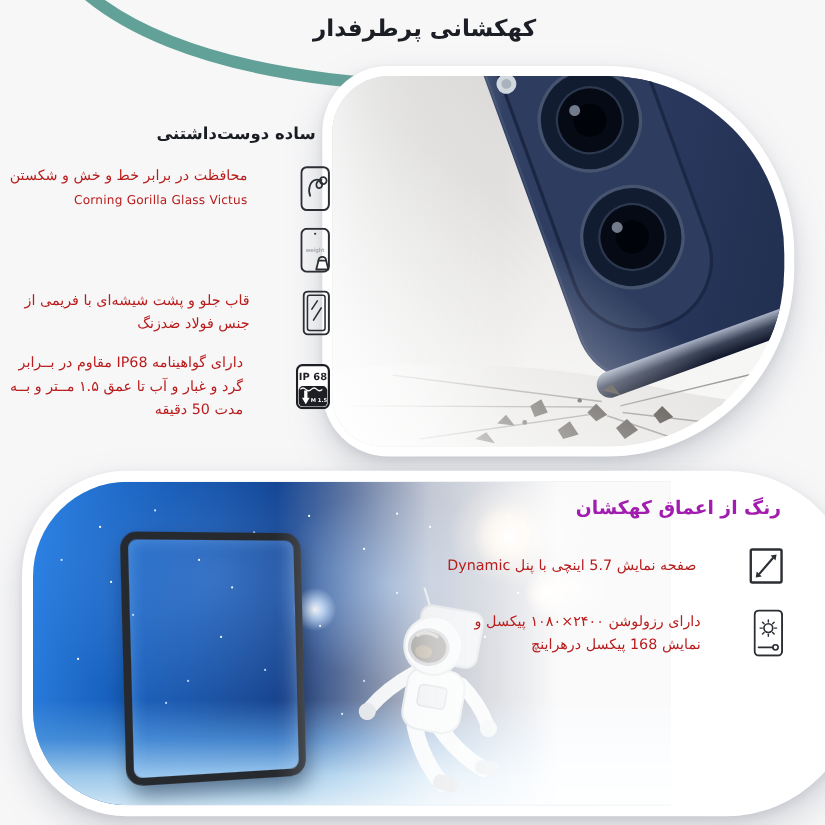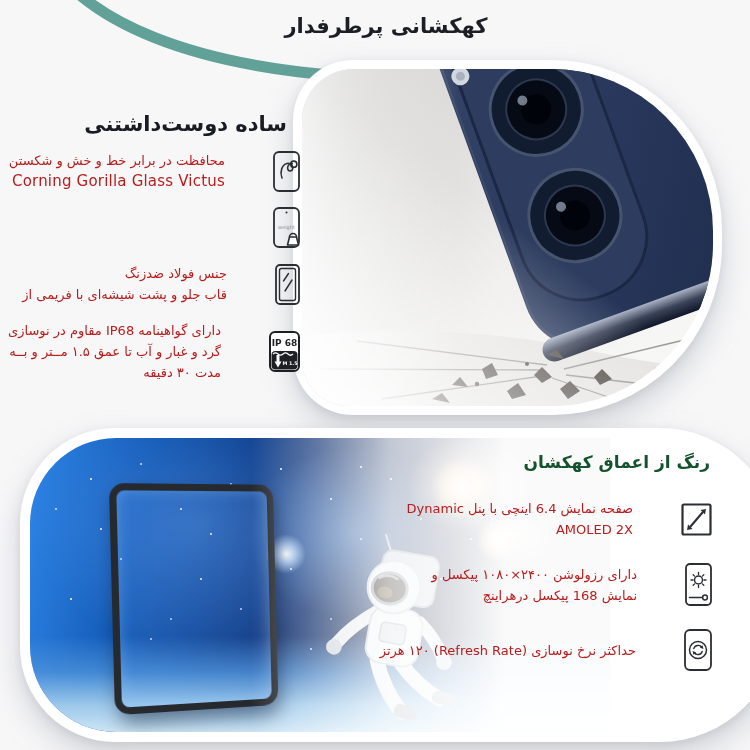--- a/index.html
+++ b/index.html
@@ -14,33 +14,33 @@
     font-size:21px;font-weight:700;color:#1b1e24;direction:rtl;padding-left:11px;}
 
   
   .top-card{position:absolute;left:293px;top:60px;width:429px;height:355px;z-index:2;
     background:#ffffff;border-radius:60px 170px 170px 60px;padding:9px;box-sizing:border-box;
     box-shadow:0 14px 30px rgba(148,152,162,.38),0 3px 8px rgba(160,165,175,.25);}
   .top-photo{width:411px;height:337px;border-radius:52px 162px 162px 46px;overflow:hidden;}
 
   
   .sec1-heading{position:absolute;top:112px;right:463px;z-index:3;direction:rtl;white-space:nowrap;
-    font-size:21px;font-weight:700;color:#191c22;}
+    font-size:15px;font-weight:700;color:#191c22;}
   .sec1-rows{position:absolute;top:150px;right:450px;width:250px;z-index:3;direction:rtl;}
   .sec2-heading{position:absolute;top:452px;right:40px;z-index:3;direction:rtl;white-space:nowrap;
-    font-size:17px;font-weight:700;color:#14532d;}
+    font-size:17px;font-weight:700;color:#a21caf;}
   .sec2-rows{position:absolute;top:498px;right:38px;width:340px;z-index:3;direction:rtl;}
 
   .feat-row{display:flex;align-items:center;gap:11px;}
   .sec1-rows .feat-row{margin-bottom:15px;}
   .sec2-rows .feat-row{margin-bottom:23px;}
   .feat-icon{flex:0 0 auto;display:flex;align-items:center;justify-content:center;padding-left:37px;}
   .feat-text{flex:1 1 auto;color:#b91c1c;font-size:13px;line-height:21px;}
   .feat-text div{white-space:nowrap;}
-  .feat-text .lg{font-size:15px;letter-spacing:.2px;}
+  .feat-text .lg{font-size:11px;letter-spacing:.2px;}
 
   
   .bottom-card{position:absolute;left:20px;top:428px;width:760px;height:314px;z-index:2;
     background:#ffffff;border-radius:95px 120px 120px 95px;padding:10px;box-sizing:border-box;
     box-shadow:0 14px 30px rgba(148,152,162,.38),0 3px 8px rgba(160,165,175,.25);}
   .galaxy{position:relative;width:580px;height:294px;border-radius:86px 0 0 86px;overflow:hidden;
     background:
       radial-gradient(90px 70px at 76% 16%, rgba(255,226,190,.95), rgba(255,226,190,0) 70%),
       radial-gradient(55px 45px at 84% 33%, rgba(255,205,165,.85), rgba(255,205,165,0) 70%),
       radial-gradient(150px 120px at 56% 32%, rgba(125,185,255,.50), rgba(125,185,255,0) 72%),
@@ -206,41 +206,41 @@
     <div class="feat-row">
       <span class="feat-icon">
         <svg width="25" height="41" viewBox="0 0 25 41" fill="none" stroke="#2b2e33" stroke-width="1.8" stroke-linecap="round">
           <rect x="1" y="1" width="23" height="39" rx="4"></rect>
           <rect x="4.5" y="4.5" width="16" height="32" rx="2" stroke-width="1.4"></rect>
           <line x1="8.5" y1="17" x2="13.5" y2="9.5" stroke-width="1.4"></line>
           <line x1="10" y1="27" x2="17" y2="16" stroke-width="1.4"></line>
         </svg>
       </span>
       <div class="feat-text">
+        <div>قاب جلو و پشت شیشه‌ای با فریمی از</div>
         <div>جنس فولاد ضدزنگ</div>
-        <div>قاب جلو و پشت شیشه‌ای با فریمی از</div>
       </div>
     </div>
 
     <div class="feat-row">
       <span class="feat-icon">
         <svg width="31" height="41" viewBox="0 0 31 41">
           <rect x="1" y="1" width="29" height="39" rx="5" fill="#ffffff" stroke="#1d1f24" stroke-width="2"></rect>
           <text x="15.5" y="14.5" font-size="9" font-weight="bold" text-anchor="middle" fill="#1d1f24">IP 68</text>
           <rect x="2.5" y="20" width="26" height="18.5" rx="4" fill="#1d1f24"></rect>
           <path d="M4,23 q2.5,-2.5 5,0 t5,0 t5,0 t5,0" stroke="#ffffff" stroke-width="1.2" fill="none"></path>
           <line x1="9" y1="24" x2="9" y2="32" stroke="#ffffff" stroke-width="3"></line>
           <polygon points="5.5,30.5 12.5,30.5 9,36.5" fill="#ffffff"></polygon>
           <text x="21" y="34" font-size="4.8" font-weight="bold" text-anchor="middle" fill="#ffffff">1.5 M</text>
         </svg>
       </span>
       <div class="feat-text">
-        <div>دارای گواهینامه IP68 مقاوم در نوسازی</div>
+        <div>دارای گواهینامه IP68 مقاوم در بــرابر</div>
         <div>گرد و غبار و آب تا عمق ۱.۵ مــتر و بــه</div>
-        <div>مدت ۳۰ دقیقه</div>
+        <div>مدت 50 دقیقه</div>
       </div>
     </div>
   </div>
 
   <div class="bottom-card">
     <div class="galaxy">
       <div class="stars"></div>
       <div class="glow-star g1"></div>
       <div class="glow-star g2"></div>
       <div class="glow-star g3"></div>
@@ -279,22 +279,21 @@
     <div class="feat-row">
       <span class="feat-icon">
         <svg width="31" height="33" viewBox="0 0 31 33" fill="none" stroke="#2b2e33" stroke-width="2.2" stroke-linecap="round">
           <rect x="1.5" y="1.5" width="28" height="30" rx="1.5"></rect>
           <line x1="9.5" y1="23.5" x2="21.5" y2="9.5" stroke-width="2"></line>
           <polygon points="19.5,7 25,6 24,11.5" fill="#2b2e33" stroke="none"></polygon>
           <polygon points="11.5,26 6,27 7,21.5" fill="#2b2e33" stroke="none"></polygon>
         </svg>
       </span>
       <div class="feat-text">
-        <div>صفحه نمایش 6.4 اینچی با پنل Dynamic</div>
-        <div>AMOLED 2X</div>
+        <div>صفحه نمایش 5.7 اینچی با پنل Dynamic</div>
       </div>
     </div>
 
     <div class="feat-row">
       <span class="feat-icon">
         <svg width="27" height="43" viewBox="0 0 27 43" fill="none" stroke="#2b2e33" stroke-width="1.8" stroke-linecap="round">
           <rect x="1" y="1" width="25" height="41" rx="4"></rect>
           <circle cx="13.5" cy="17" r="4" stroke-width="1.5"></circle>
           <g stroke-width="1.3">
             <line x1="13.5" y1="9.5" x2="13.5" y2="11.5"></line>
@@ -309,30 +308,15 @@
           <line x1="4.5" y1="34.5" x2="17.5" y2="34.5" stroke-width="1.5"></line>
           <circle cx="20" cy="34.5" r="2.4" stroke-width="1.5"></circle>
         </svg>
       </span>
       <div class="feat-text">
         <div>دارای رزولوشن ۲۴۰۰×۱۰۸۰ پیکسل و</div>
         <div>نمایش 168 پیکسل درهراینچ</div>
       </div>
     </div>
 
-    <div class="feat-row">
-      <span class="feat-icon">
-        <svg width="28" height="42" viewBox="0 0 28 42" fill="none" stroke="#2b2e33" stroke-width="1.8" stroke-linecap="round">
-          <rect x="1" y="1" width="26" height="40" rx="5"></rect>
-          <circle cx="14" cy="21" r="8.5" stroke-width="1.5"></circle>
-          <path d="M9.8,19.5 a4.6,4.6 0 0 1 8.2,-1" stroke-width="1.4"></path>
-          <polygon points="18.6,16.2 19.4,20 15.8,18.6" fill="#2b2e33" stroke="none"></polygon>
-          <path d="M18.2,22.5 a4.6,4.6 0 0 1 -8.2,1" stroke-width="1.4"></path>
-          <polygon points="9.4,25.8 8.6,22 12.2,23.4" fill="#2b2e33" stroke="none"></polygon>
-        </svg>
-      </span>
-      <div class="feat-text">
-        <div>حداکثر نرخ نوسازی (Refresh Rate) ۱۲۰ هرتز</div>
-      </div>
-    </div>
   </div>
 
 </div>
 
 </body></html>

